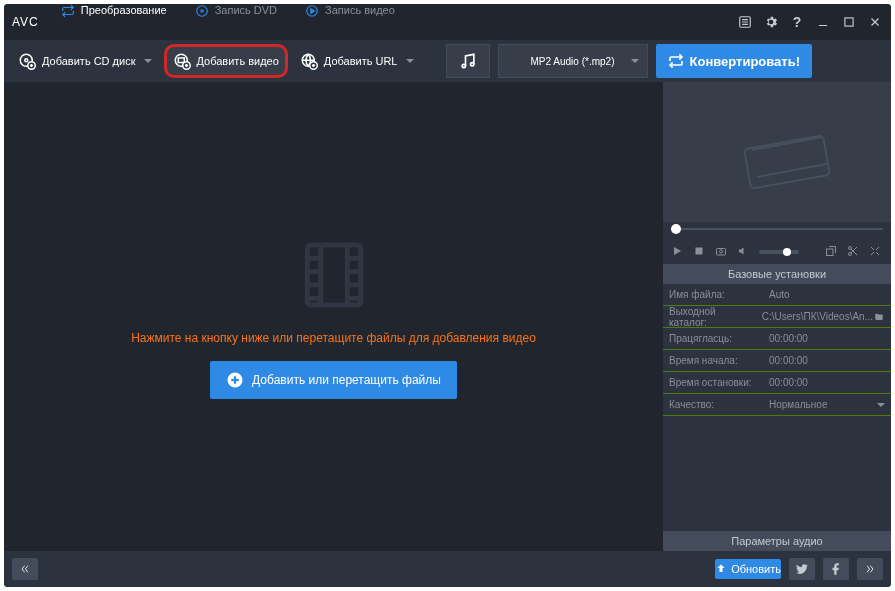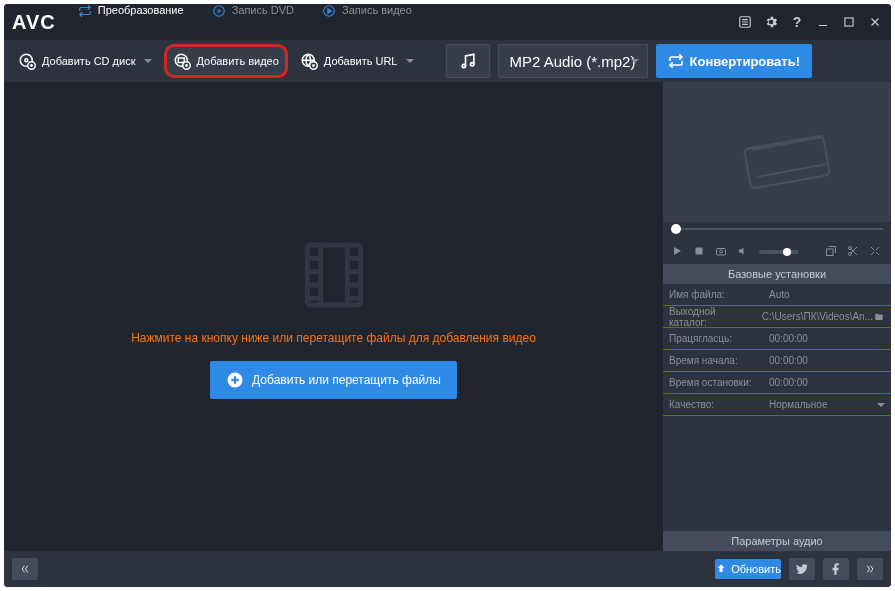--- a/index.html
+++ b/index.html
@@ -1,31 +1,31 @@
 <!DOCTYPE html>
 <html><head>
 <meta charset="utf-8">
 <style>
 * { margin: 0; padding: 0; box-sizing: border-box; font-family: Arial, sans-serif; }
 body { background: #fff; padding: 4px; }
 .window { width: 887px; height: 583px; background: #20252e; border-radius: 4px; overflow: hidden; display: flex; flex-direction: column; }
 .titlebar { height: 36px; display: flex; align-items: center; padding: 0 8px; background: #20252e; }
-.logo { color: #fff; font-weight: bold; font-size: 20px; letter-spacing: 1px; margin-right: 8px; }
+.logo { color: #fff; font-weight: normal; font-size: 12px; letter-spacing: 1px; margin-right: 8px; }
 .tabs { display: flex; flex: 1; }
 .tab { display: flex; align-items: flex-start; padding: 0 14px; height: 36px; color: #8a8f99; font-size: 11px; gap: 6px; cursor: pointer; }
 .tab.active { color: #fff; }
 .tab-icon { width: 14px; height: 14px; display: flex; align-items: center; justify-content: center; }
 .titlebar-controls { display: flex; gap: 10px; align-items: center; }
 .tb-icon { width: 16px; height: 16px; color: #c5c9d1; cursor: pointer; display:flex; align-items:center; justify-content:center; }
 .toolbar { height: 42px; background: #2c323e; display: flex; align-items: center; padding: 0 6px; gap: 4px; }
 .tool-btn { display: flex; align-items: center; gap: 6px; color: #fff; font-size: 11px; padding: 0 8px; height: 34px; cursor: pointer; position: relative; }
 .tool-btn .caret { margin-left: 2px; }
 .highlight-box { border: 3px solid #d32626; border-radius: 10px; padding: 2px 6px; background: #373e4a; }
 .music-btn { width: 44px; height: 34px; background: #373e4a; border: 1px solid #444b5a; display: flex; align-items: center; justify-content: center; margin-left: 20px; }
-.format-select { flex: 0 0 150px; height: 34px; background: #373e4a; border: 1px solid #444b5a; display: flex; align-items: center; justify-content: center; color: #fff; font-size: 15px; margin: 0 4px; position: relative; }
+.format-select { flex: 0 0 150px; height: 34px; background: #373e4a; border: 1px solid #444b5a; display: flex; align-items: center; justify-content: center; color: #fff; font-size: 10px; margin: 0 4px; position: relative; }
 .format-select .caret { position: absolute; right: 8px; }
 .convert-btn { height: 34px; background: #2f8ae5; color: #ffffff; font-size: 13px; font-weight: bold; display: flex; align-items: center; padding: 0 12px; gap: 6px; cursor: pointer; border-radius: 2px; }
 .main { flex: 1; display: flex; }
 .drop-area { flex: 1; display: flex; flex-direction: column; align-items: center; justify-content: center; color: #6b7280; gap: 16px; }
 .film-icon { width: 80px; height: 80px; opacity: 0.4; }
 .drop-text { font-size: 12px; color: #f97316; }
 .add-files-btn { background: #2f8ae5; color: #fff; padding: 10px 16px; font-size: 12px; display: flex; align-items: center; gap: 8px; cursor: pointer; border-radius: 2px; }
 .sidebar { width: 228px; display: flex; flex-direction: column; background: #2c323e; }
 .preview { height: 140px; background: #373e4a; display: flex; align-items: center; justify-content: center; position: relative; }
 .preview-placeholder { width: 100px; height: 60px; opacity: 0.5; }

